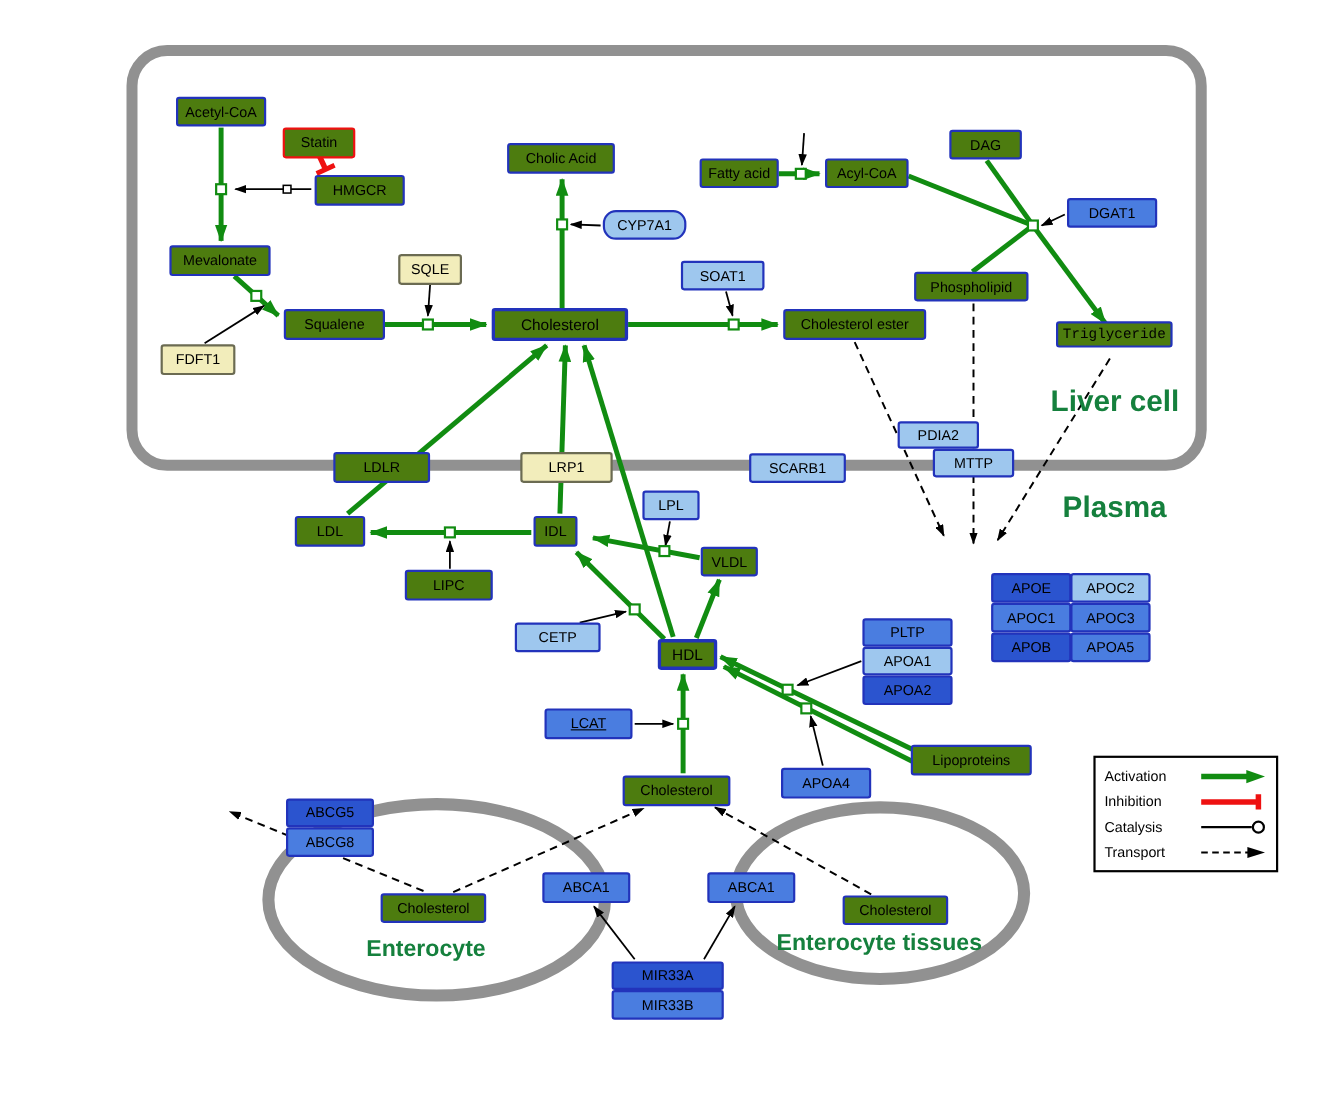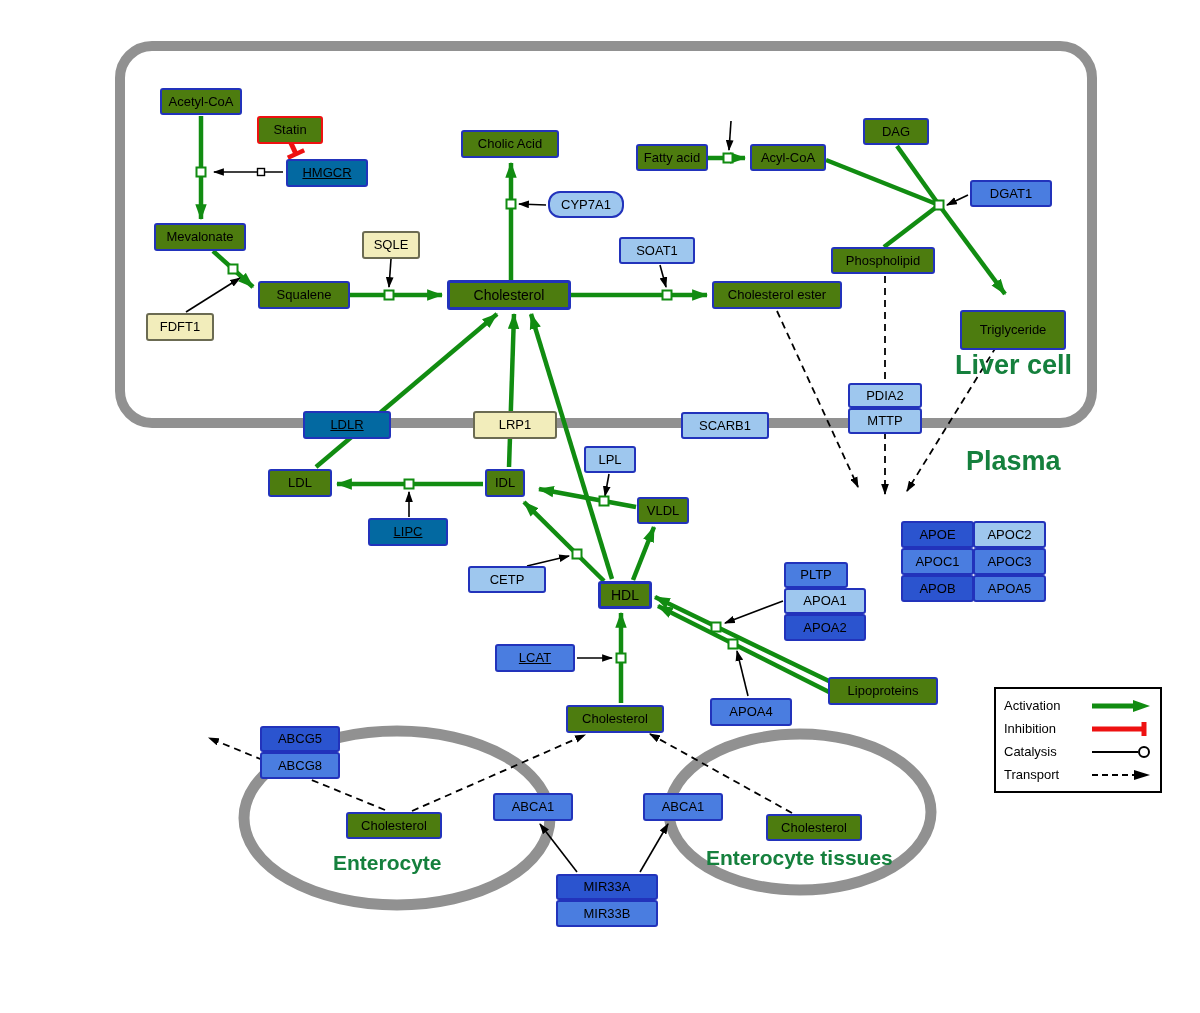--- a/index.html
+++ b/index.html
@@ -5,21 +5,21 @@
   html,body { margin:0; padding:0; background:#fff; }
   #stage { position:relative; width:1200px; height:1013px; background:#fff;
            font-family:"Liberation Sans",sans-serif; overflow:hidden; }
   #edges { position:absolute; left:0; top:0; z-index:1; }
   .node { position:absolute; box-sizing:border-box; display:flex; align-items:center;
           justify-content:center; text-align:center; font:13px/1.05 "Liberation Sans",sans-serif;
           color:#000; background:#4d7c0f; border:2px solid #2233bb; border-radius:3px;
           z-index:2; cursor:pointer; }
   .thick { border-width:3px; font-size:14px; }
   .drug  { border-color:#ee1111; }
-  .gy { background:#0369a1;text-decoration:underline; }
+  .gy { background:#4d7c0f; }
   .gp { background:#f2edbb; border-color:#6b6b52; }
   .gl { background:#9ec7ee; }
   .gm { background:#4a7de0; }
   .gd { background:#2b54cf; }
   .region-label { position:absolute; font-weight:bold; color:#15803d; z-index:2; }
   .legend { position:absolute; left:994px; top:687px; width:168px; border:2px solid #000;
             background:#fff; z-index:3; padding:5px 8px; box-sizing:border-box;
             font:13px "Liberation Sans",sans-serif; color:#000; }
   .legend-row { display:flex; align-items:center; justify-content:space-between; height:23px; }
 </style>
@@ -133,36 +133,36 @@
   <div class="node thick" style="left:447px;top:280px;width:124px;height:30px;">Cholesterol</div>
   <div class="node" style="left:461px;top:130px;width:98px;height:28px;">Cholic Acid</div>
   <div class="node gl" style="left:548px;top:191px;width:76px;height:27px;border-radius:12px;">CYP7A1</div>
   <div class="node gl" style="left:619px;top:237px;width:76px;height:27px;">SOAT1</div>
   <div class="node" style="left:712px;top:281px;width:130px;height:28px;">Cholesterol ester</div>
   <div class="node" style="left:636px;top:144px;width:72px;height:27px;">Fatty acid</div>
   <div class="node" style="left:750px;top:144px;width:76px;height:27px;">Acyl-CoA</div>
   <div class="node" style="left:863px;top:118px;width:66px;height:27px;">DAG</div>
   <div class="node gm" style="left:970px;top:180px;width:82px;height:27px;">DGAT1</div>
   <div class="node" style="left:831px;top:247px;width:104px;height:27px;">Phospholipid</div>
-  <div class="node" style="left:960px;top:310px;width:106px;height:40px;">Triglyceride</div>
+  <div class="node" style="left:960px;top:292px;width:106px;height:24px;font-family:Liberation Mono, monospace;">Triglyceride</div>
 
   <div class="node gy" style="left:303px;top:411px;width:88px;height:28px;">LDLR</div>
   <div class="node gp" style="left:473px;top:411px;width:84px;height:28px;">LRP1</div>
   <div class="node gl" style="left:681px;top:412px;width:88px;height:27px;">SCARB1</div>
-  <div class="node gl" style="left:848px;top:383px;width:74px;height:25px;">PDIA2</div>
+  <div class="node gl" style="left:816px;top:383px;width:74px;height:25px;">PDIA2</div>
   <div class="node gl" style="left:848px;top:408px;width:74px;height:26px;">MTTP</div>
 
   <div class="node" style="left:268px;top:469px;width:64px;height:28px;">LDL</div>
   <div class="node" style="left:485px;top:469px;width:40px;height:28px;">IDL</div>
   <div class="node gl" style="left:584px;top:446px;width:52px;height:27px;">LPL</div>
   <div class="node" style="left:637px;top:497px;width:52px;height:27px;">VLDL</div>
   <div class="node gy" style="left:368px;top:518px;width:80px;height:28px;">LIPC</div>
   <div class="node gl" style="left:468px;top:566px;width:78px;height:27px;">CETP</div>
   <div class="node thick" style="left:598px;top:581px;width:54px;height:28px;">HDL</div>
-  <div class="node gm" style="left:784px;top:562px;width:64px;height:26px;">PLTP</div>
+  <div class="node gm" style="left:784px;top:562px;width:82px;height:26px;">PLTP</div>
   <div class="node gl" style="left:784px;top:588px;width:82px;height:26px;">APOA1</div>
   <div class="node gd" style="left:784px;top:614px;width:82px;height:27px;">APOA2</div>
   <div class="node gd" style="left:901px;top:521px;width:73px;height:27px;">APOE</div>
   <div class="node gl" style="left:973px;top:521px;width:73px;height:27px;">APOC2</div>
   <div class="node gm" style="left:901px;top:548px;width:73px;height:27px;">APOC1</div>
   <div class="node gm" style="left:973px;top:548px;width:73px;height:27px;">APOC3</div>
   <div class="node gd" style="left:901px;top:575px;width:73px;height:27px;">APOB</div>
   <div class="node gm" style="left:973px;top:575px;width:73px;height:27px;">APOA5</div>
   <div class="node gm" style="left:710px;top:698px;width:82px;height:28px;">APOA4</div>
   <div class="node" style="left:828px;top:677px;width:110px;height:28px;">Lipoproteins</div>

